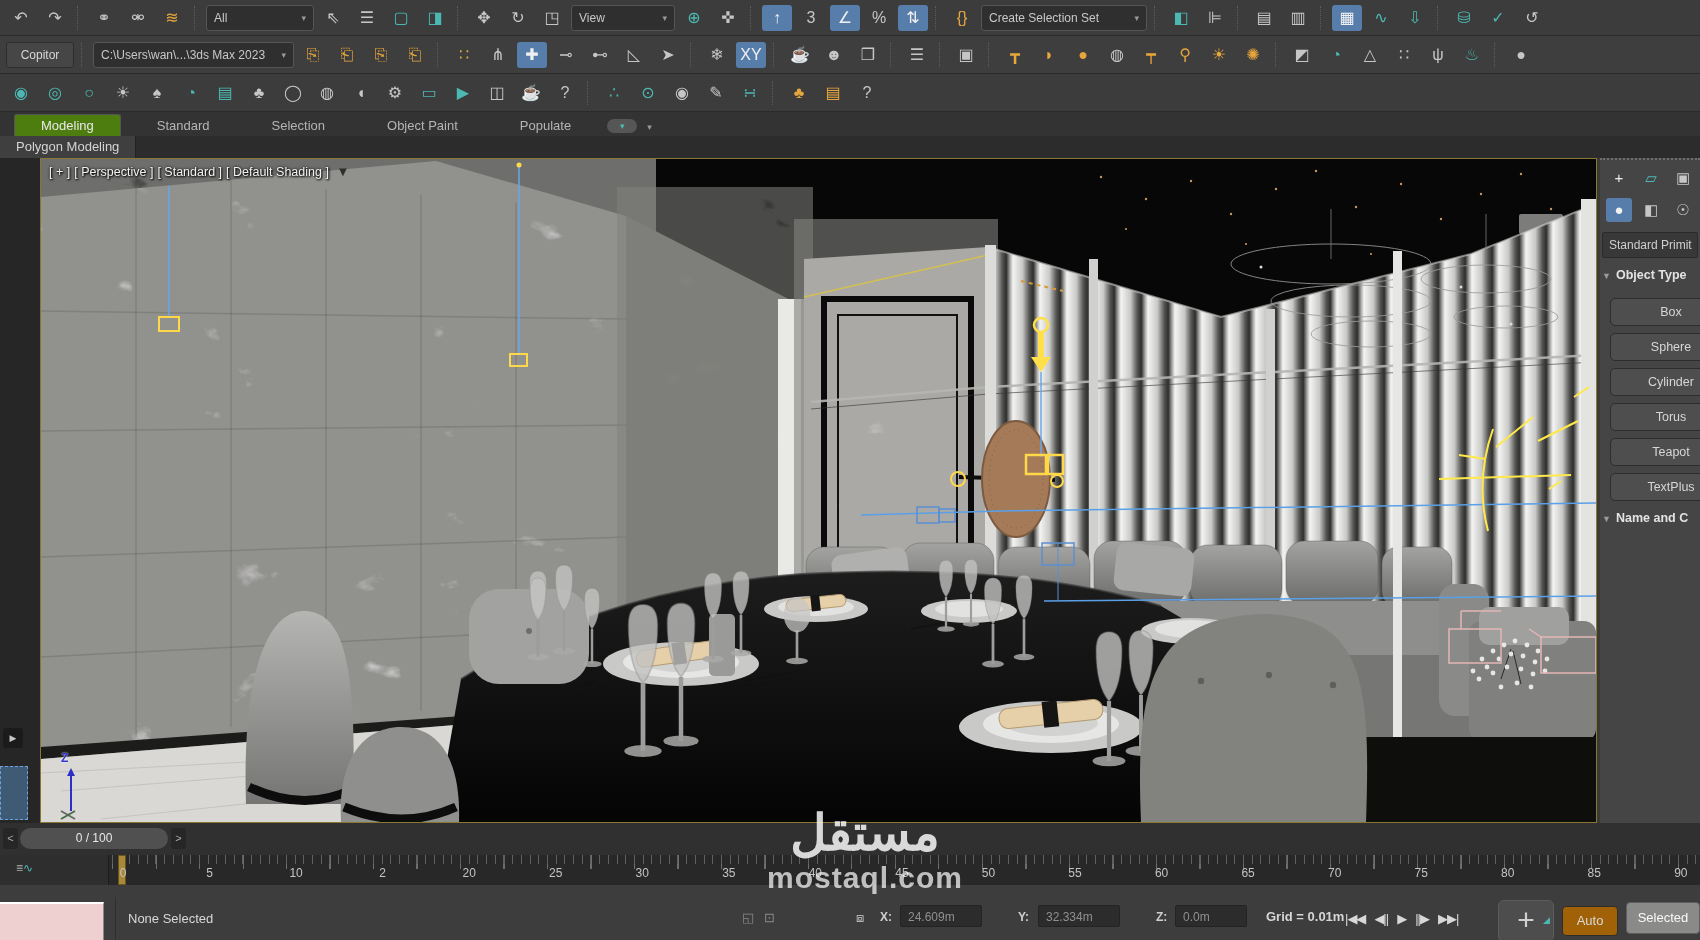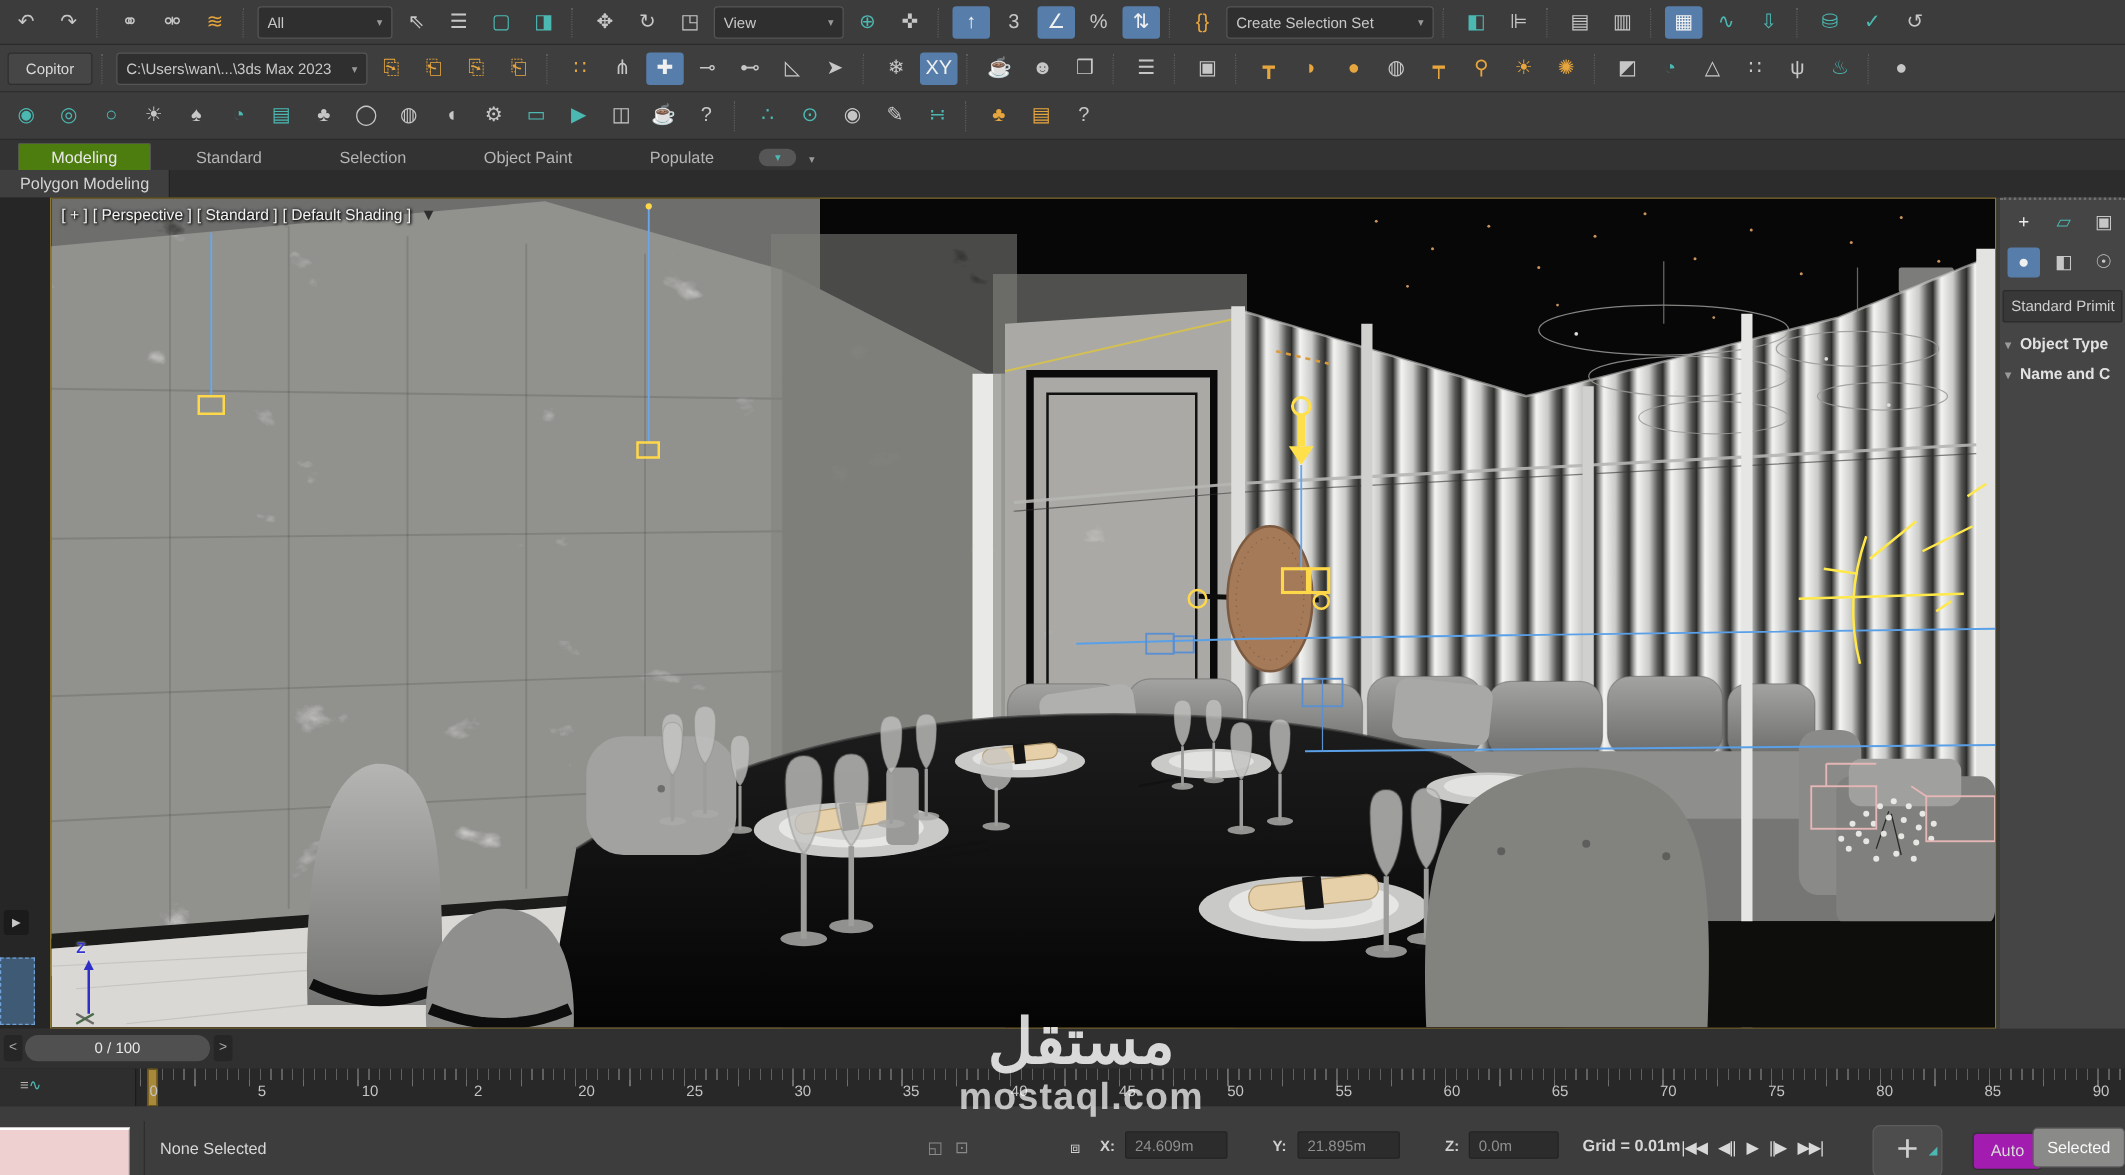--- a/index.html
+++ b/index.html
@@ -86,22 +86,22 @@
   .dimico{position:absolute;top:25px;font-size:13px;color:#8a8a8a;}
   .xyz{position:absolute;top:25px;font-size:12px;font-weight:bold;color:#cfcfcf;}
   .xyzf{position:absolute;top:20px;height:22px;background:#2c2c2c;border:1px solid #232323;border-radius:2px;
         color:#909090;font-size:12px;line-height:22px;padding-left:7px;box-sizing:border-box;}
   .gridlbl{position:absolute;left:1266px;top:24px;font-size:13px;font-weight:bold;color:#d6d6d6;}
   .pbk{display:inline-block;margin-right:9px;font-size:13px;color:#d8d8d8;letter-spacing:-1px;}
   .playbk{position:absolute;left:1345px;top:24px;}
   .bigkey{position:absolute;left:1498px;top:15px;width:54px;height:40px;background:#4d4d4d;border:1px solid #5c5c5c;
           border-radius:6px;color:#d0d0d0;font-size:30px;text-align:center;line-height:38px;}
   .bigkey i{position:absolute;right:3px;bottom:2px;font-style:normal;font-size:9px;color:#4cb8b2;}
-  .autobtn{position:absolute;left:1562px;top:21px;width:54px;height:28px;background:#a21caf;border:1px solid #2e2e2e;
-           border-radius:4px;color:#d8d8d8;font-size:13px;text-align:center;line-height:28px;margin-left:16px;}
+  .autobtn{position:absolute;left:1562px;top:21px;width:54px;height:28px;background:#a16207;border:1px solid #2e2e2e;
+           border-radius:4px;color:#d8d8d8;font-size:13px;text-align:center;line-height:28px;}
   .selbtn{position:absolute;left:1626px;top:17px;width:72px;height:30px;background:#8a8a88;border:1px solid #5e5e5e;
           border-radius:4px;color:#fafafa;font-size:13px;text-align:center;line-height:30px;}
   
   .wmark{position:absolute;left:700px;top:806px;width:330px;text-align:center;z-index:60;pointer-events:none;
          font-family:Liberation Sans, sans-serif;color:#fff;}
   .wmark .l1{font-size:50px;font-weight:bold;opacity:.82;line-height:1.1;}
   .wmark .l2{font-size:30px;font-weight:bold;opacity:.70;letter-spacing:1px;}
 </style>
 </head>
 <body>
@@ -593,20 +593,29 @@
         <span class="ticon" style="color: rgb(76, 184, 178);">▱</span>
         <span class="ticon" style="color: rgb(198, 198, 198);">▣</span>
       </div>
     <div class="cprow">
         <span class="ticon hl" style="color: rgb(236, 236, 236);">●</span>
         <span class="ticon" style="color: rgb(198, 198, 198);">◧</span>
         <span class="ticon" style="color: rgb(198, 198, 198);">☉</span>
       </div>
     <div class="cpdd">Standard Primit</div>
     <div class="rollout"><b>▼</b><span>Object Type</span></div>
+    <div class="pbtns">
+
+    <span class="pbtn">Box</span>
+        <span class="pbtn">Sphere</span>
+        <span class="pbtn">Cylinder</span>
+        <span class="pbtn">Torus</span>
+        <span class="pbtn">Teapot</span>
+        <span class="pbtn">TextPlus</span>
+      </div>
     <div class="rollout"><b>▼</b><span>Name and C</span></div>
   </div>
 
   <div class="timeslider">
     <span class="tsbtn" style="left:3px;">&lt;</span>
     <span class="tspill">0 / 100</span>
     <span class="tsbtn" style="left:171px;">&gt;</span>
   </div>
 
   <div class="trackbar">
@@ -643,21 +652,21 @@
   <div class="statusbar">
     <div class="listener"></div>
     <div class="sdiv"></div>
     <span class="prompt">None Selected</span>
     <span class="dimico" style="left:742px;">◱</span>
     <span class="dimico" style="left:764px;">⊡</span>
     <span class="dimico" style="left:856px;color:#d0d0d0;">⧈</span>
     <span class="xyz" style="left:880px;">X:</span>
     <div class="xyzf" style="left:900px;width:82px;">24.609m</div>
     <span class="xyz" style="left:1018px;">Y:</span>
-    <div class="xyzf" style="left:1038px;width:82px;">21.895m</div>
+    <div class="xyzf" style="left:1038px;width:82px;">32.334m</div>
     <span class="xyz" style="left:1156px;">Z:</span>
     <div class="xyzf" style="left:1175px;width:72px;">0.0m</div>
     <span class="gridlbl">Grid = 0.01m</span>
     <div class="playbk">
       
     <span class="pbk">|◀◀</span><span class="pbk">◀||</span><span class="pbk">▶</span><span class="pbk">||▶</span><span class="pbk">▶▶|</span></div>
     <div class="bigkey"><span>+</span><i>◢</i></div>
     <div class="autobtn">Auto</div>
     <div class="selbtn">Selected</div>
   </div>

